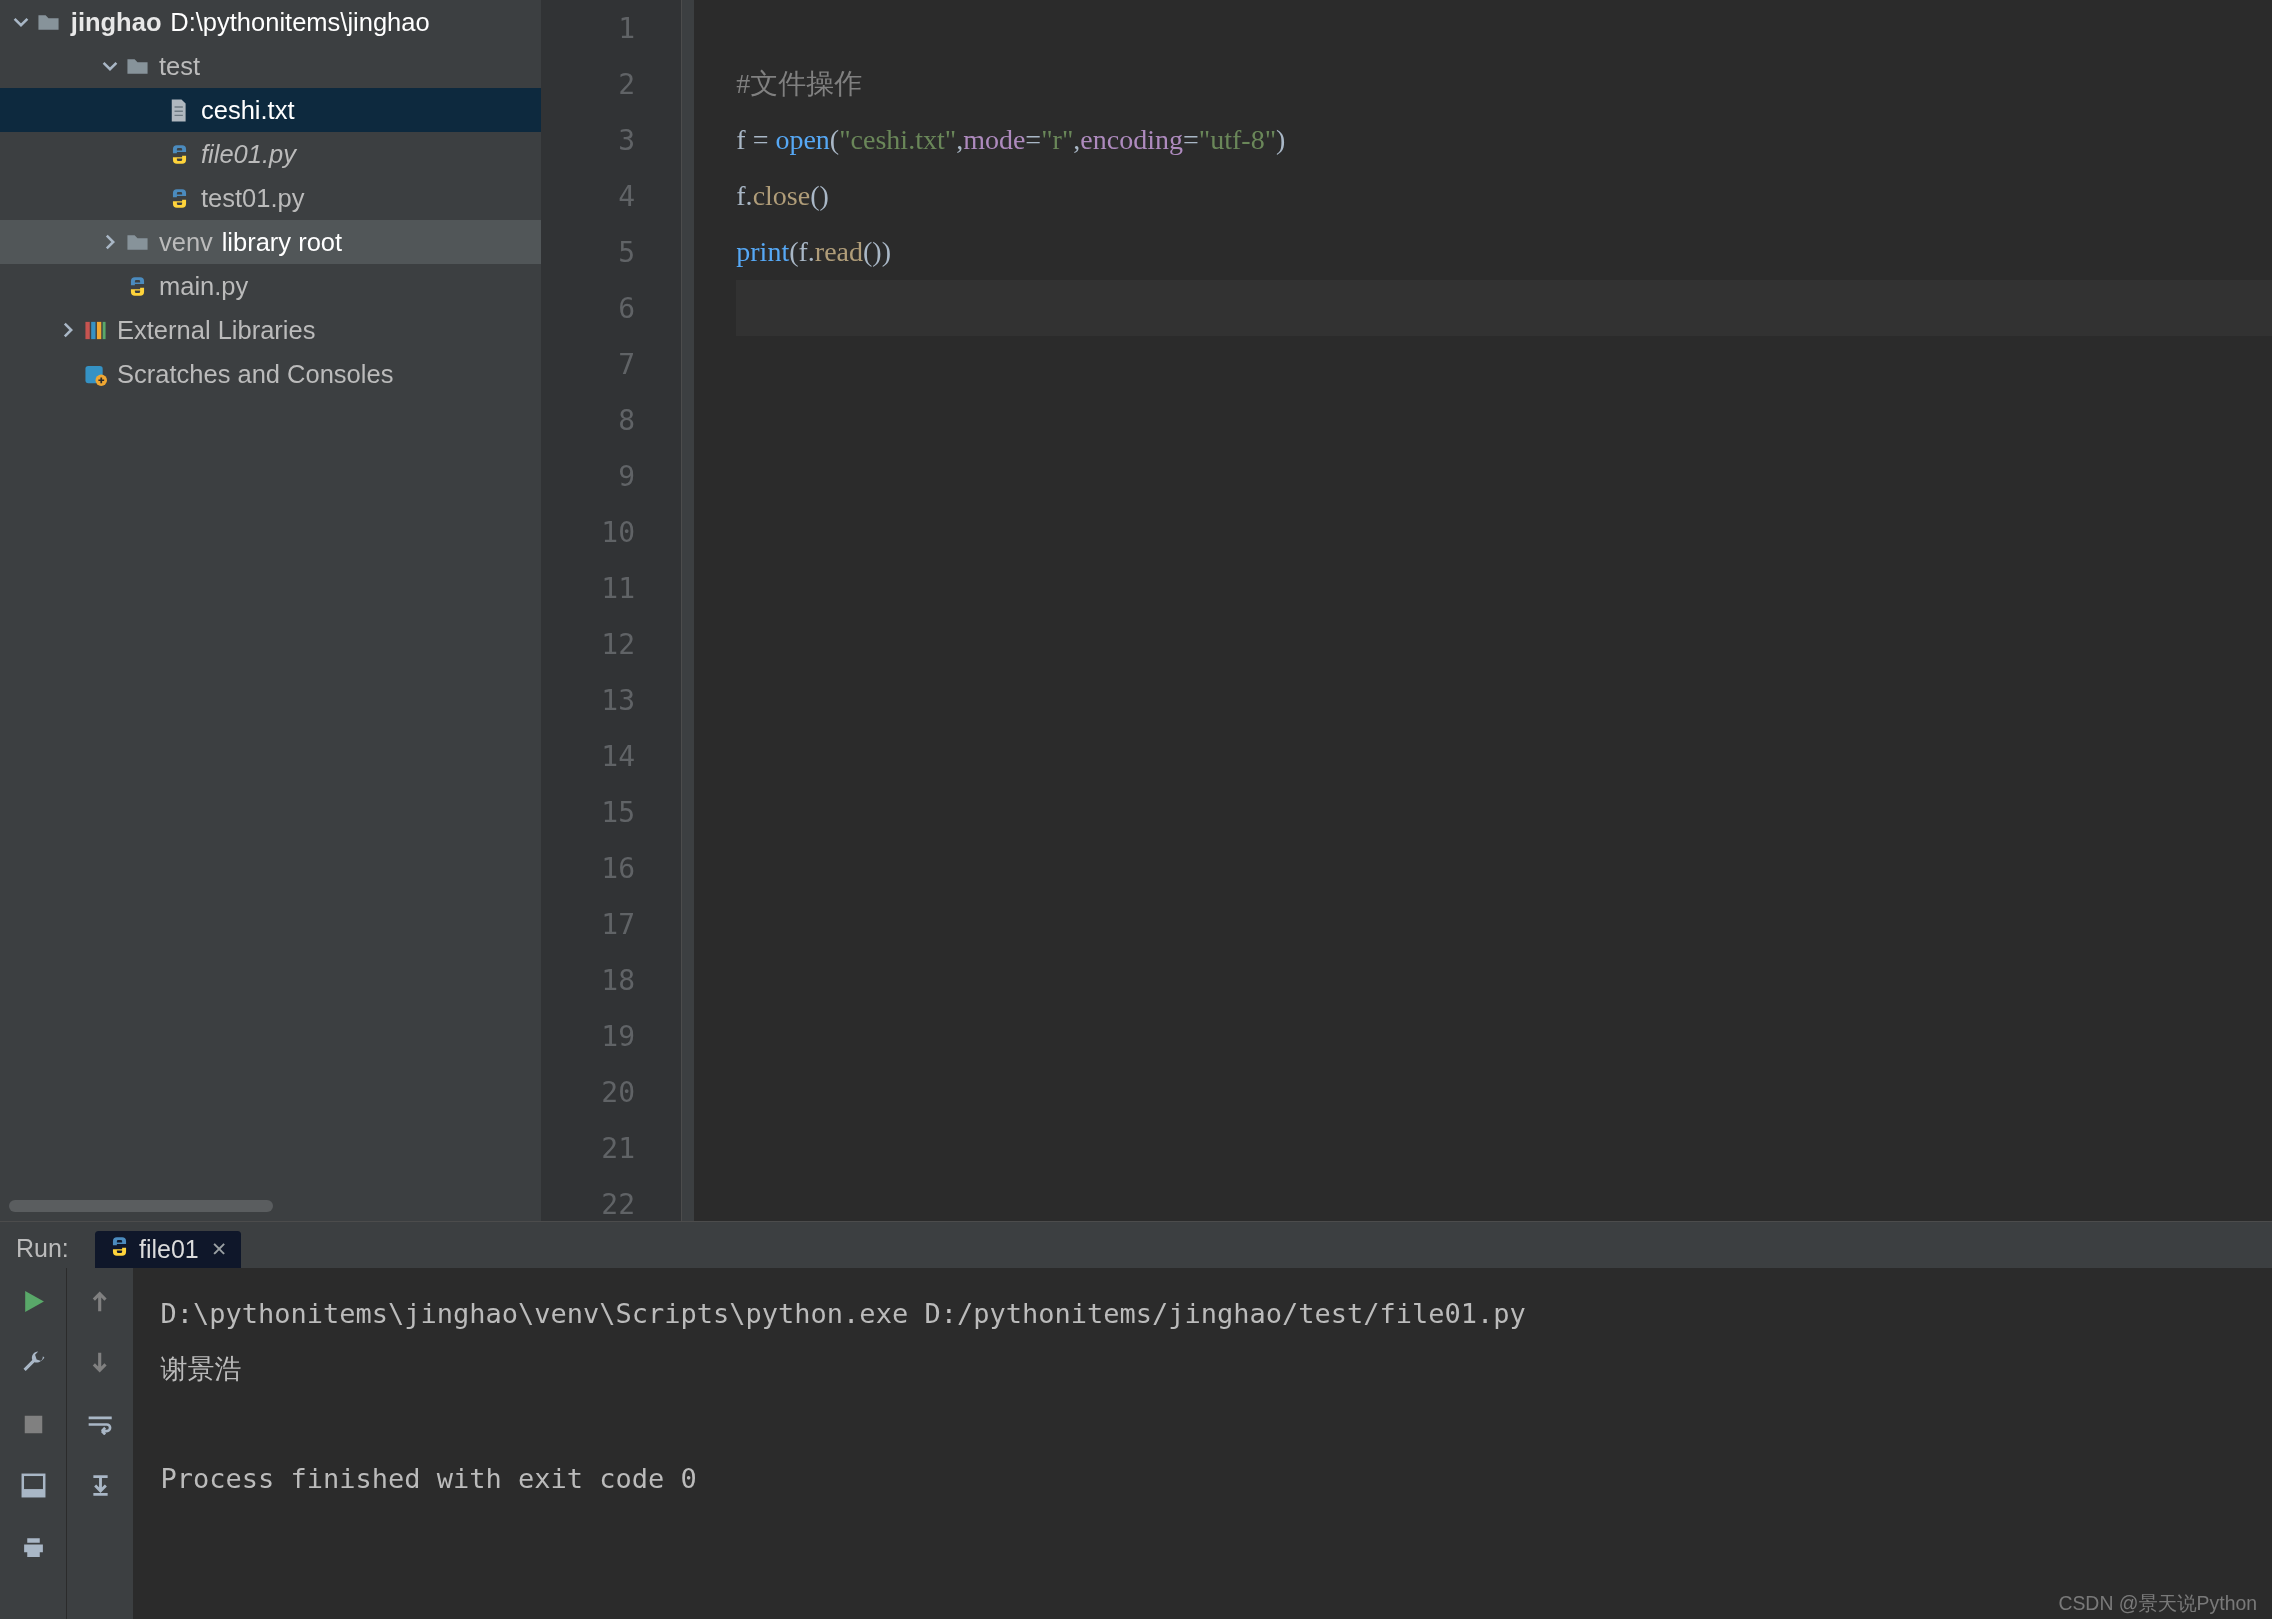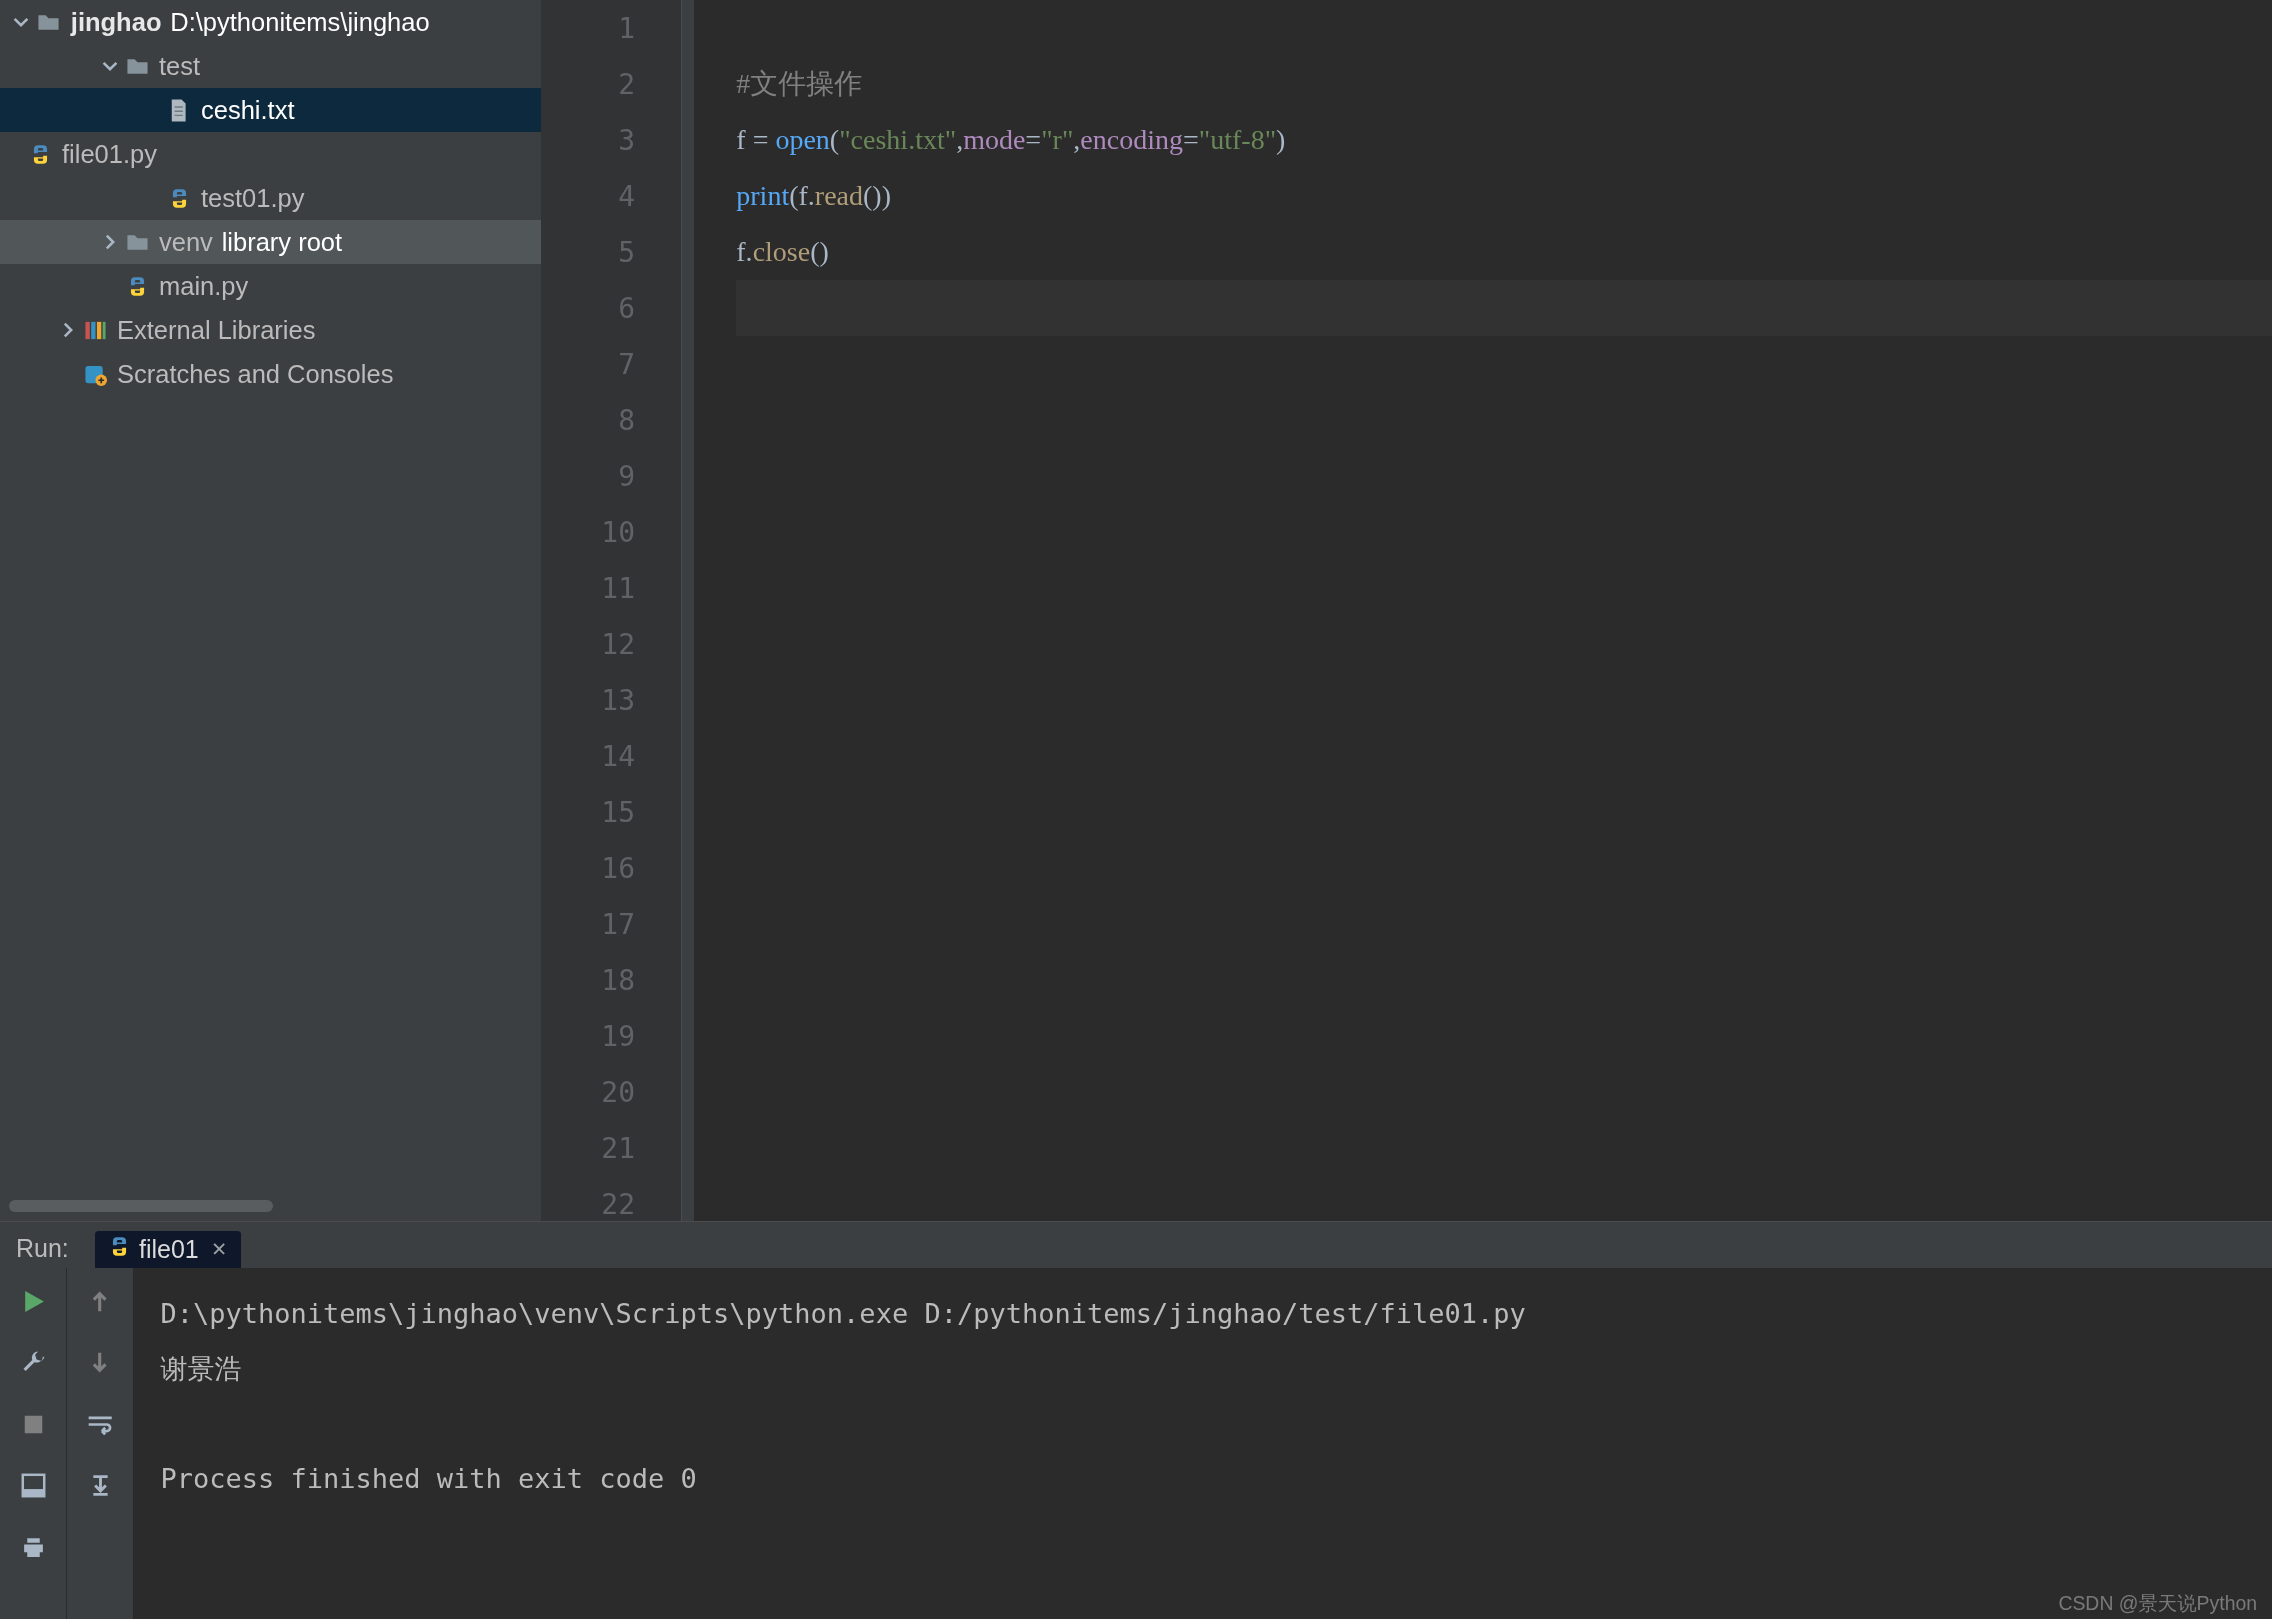--- a/index.html
+++ b/index.html
@@ -259,21 +259,21 @@
             <div class="tree-row selected" style="padding-left: 139px;">
               <span class="chevron"></span>
               <span class="icon">
                 <svg width="19.4" height="23" viewBox="0 0 14 16">
                   <path fill="#b0b8bf" d="M2 0h7l3 3v13H2z"></path>
                   <path fill="#6e7a82" d="M4 5h6v1H4zm0 3h6v1H4zm0 3h6v1H4z"></path>
                 </svg>
               </span>
               <span class="label">ceshi.txt</span>
             </div>
-            <div class="tree-row" style="">
+            <div class="tree-row" style="padding-left: 139px; font-style: italic;">
               <span class="chevron"></span>
               <span class="icon">
                 <svg width="21" height="21" viewBox="0 0 16 16">
                   <path fill="#4b8bbe" d="M7 1h3a3 3 0 0 1 3 3v2H6V5h4V4a1 1 0 0 0-1-1H7a1 1 0 0 0-1 1v3H3V4a3 3 0 0 1 3-3z"></path>
                   <path fill="#ffd43b" d="M9 15H6a3 3 0 0 1-3-3v-2h7v1H6v1a1 1 0 0 0 1 1h2a1 1 0 0 0 1-1V9h3v3a3 3 0 0 1-3 3z"></path>
                 </svg>
               </span>
               <span class="label">file01.py</span>
             </div>
             <div class="tree-row" style="padding-left: 139px;">
@@ -367,22 +367,22 @@
           <div class="ln">19</div>
           <div class="ln">20</div>
           <div class="ln">21</div>
           <div class="ln">22</div>
         </div>
       <div class="left-guttermini"></div>
       <div class="code-area" id="code">
           <div class="code-line"></div>
           <div class="code-line"><span class="tok-comment">#文件操作</span></div>
           <div class="code-line"><span class="tok-default">f </span><span class="tok-default">=</span><span class="tok-default"> </span><span class="tok-call">open</span><span class="tok-default">(</span><span class="tok-string">"ceshi.txt"</span><span class="tok-default">,</span><span class="tok-kwarg">mode</span><span class="tok-default">=</span><span class="tok-string">"r"</span><span class="tok-default">,</span><span class="tok-kwarg">encoding</span><span class="tok-default">=</span><span class="tok-string">"utf-8"</span><span class="tok-default">)</span></div>
+          <div class="code-line"><span class="tok-default">f.</span><span class="tok-method">close</span><span class="tok-default">()</span></div>
           <div class="code-line"><span class="tok-call">print</span><span class="tok-default">(f.</span><span class="tok-method">read</span><span class="tok-default">())</span></div>
-          <div class="code-line"><span class="tok-default">f.</span><span class="tok-method">close</span><span class="tok-default">()</span></div>
           <div class="code-line current"></div>
           <div class="code-line"></div>
           <div class="code-line"></div>
           <div class="code-line"></div>
           <div class="code-line"></div>
           <div class="code-line"></div>
           <div class="code-line"></div>
           <div class="code-line"></div>
           <div class="code-line"></div>
           <div class="code-line"></div>

